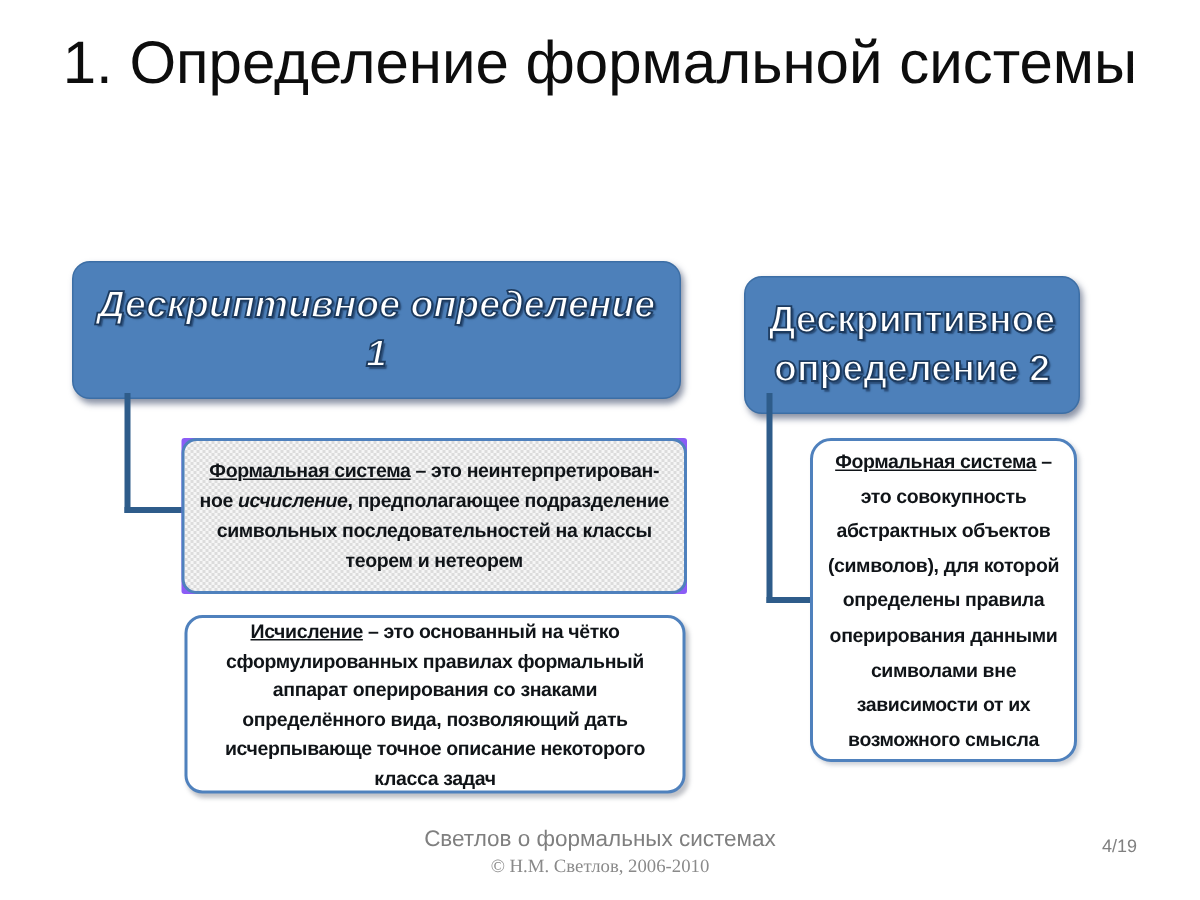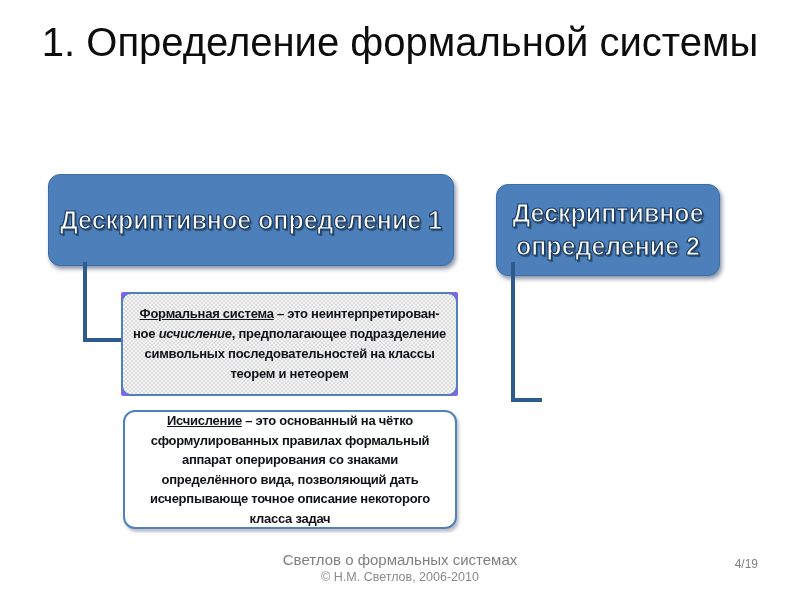--- a/index.html
+++ b/index.html
@@ -30,21 +30,21 @@
   }
   .header-box .hdr-text{
     text-align:center;
     font-size:25px;font-weight:700;line-height:1.32;
     color:#ffffff;
     -webkit-text-stroke:1.2px #1c3a5e;
     text-shadow:1.5px 1.8px 1px rgba(15,35,65,.55);
     padding:0 10px;
     white-space:pre-line;
   }
-  .header-left{left:48px;top:174px;width:404px;height:90px;}
+  .header-left{left:48px;top:174px;width:404px;height:90px;font-style:italic;}
   .header-right{left:496px;top:184px;width:222px;height:90px;}
   
   .connector{position:absolute;background:#2e5c8a;}
   .conn-left-v{left:83px;top:262px;width:4px;height:80px;}
   .conn-left-h{left:83px;top:338px;width:42px;height:4px;}
   .conn-right-v{left:511px;top:262px;width:4px;height:140px;}
   .conn-right-h{left:511px;top:398px;width:31px;height:4px;}
   
   .def-box{
     box-sizing:border-box;
@@ -88,21 +88,21 @@
     box-shadow:2px 2px 3px rgba(110,120,140,.35);
     padding:6px 6px;
   }
   .boxR p{line-height:1.78;}
   
   .footer{
     position:absolute;left:0;right:0;top:551px;
     text-align:center;color:#7f7f7f;
   }
   .footer-line1{font-size:15px;line-height:1.2;}
-  .footer-line2{font-size:12.5px;line-height:1.3;color:#8a8a8a;}
+  .footer-line2{font-size:12.5px;line-height:1.3;color:#8a8a8a;font-family:Liberation Serif, serif;}
   .page-number{
     position:absolute;right:42px;top:557px;
     font-size:12px;color:#808080;
   }
 </style>
 </head>
 <body>
 
 <div class="slide">
 
@@ -124,20 +124,23 @@
   <div class="box1-wrap">
     <div class="def-box box1">
       <p><span class="term">Формальная система</span><span> – это неинтерпретирован-ное </span><span class="ital">исчисление</span><span>, предполагающее подразделение символьных последовательностей на классы теорем и нетеорем</span></p>
     </div>
   </div>
 
   <div class="def-box box2">
     <p><span class="term">Исчисление</span><span> – это основанный на чётко сформулированных правилах формальный аппарат оперирования со знаками определённого вида, позволяющий дать исчерпывающе точное описание некоторого класса задач</span></p>
   </div>
 
+  <div class="def-box boxR">
+    <p><span class="term">Формальная система</span><span> – это совокупность абстрактных объектов (символов), для которой определены правила оперирования данными символами вне зависимости от их возможного смысла</span></p>
+  </div>
 
   <div class="footer">
     <div class="footer-line1">Светлов о формальных системах</div>
     <div class="footer-line2">© Н.М. Светлов, 2006-2010</div>
   </div>
 
   <div class="page-number">4/19</div>
 
 </div>
 

